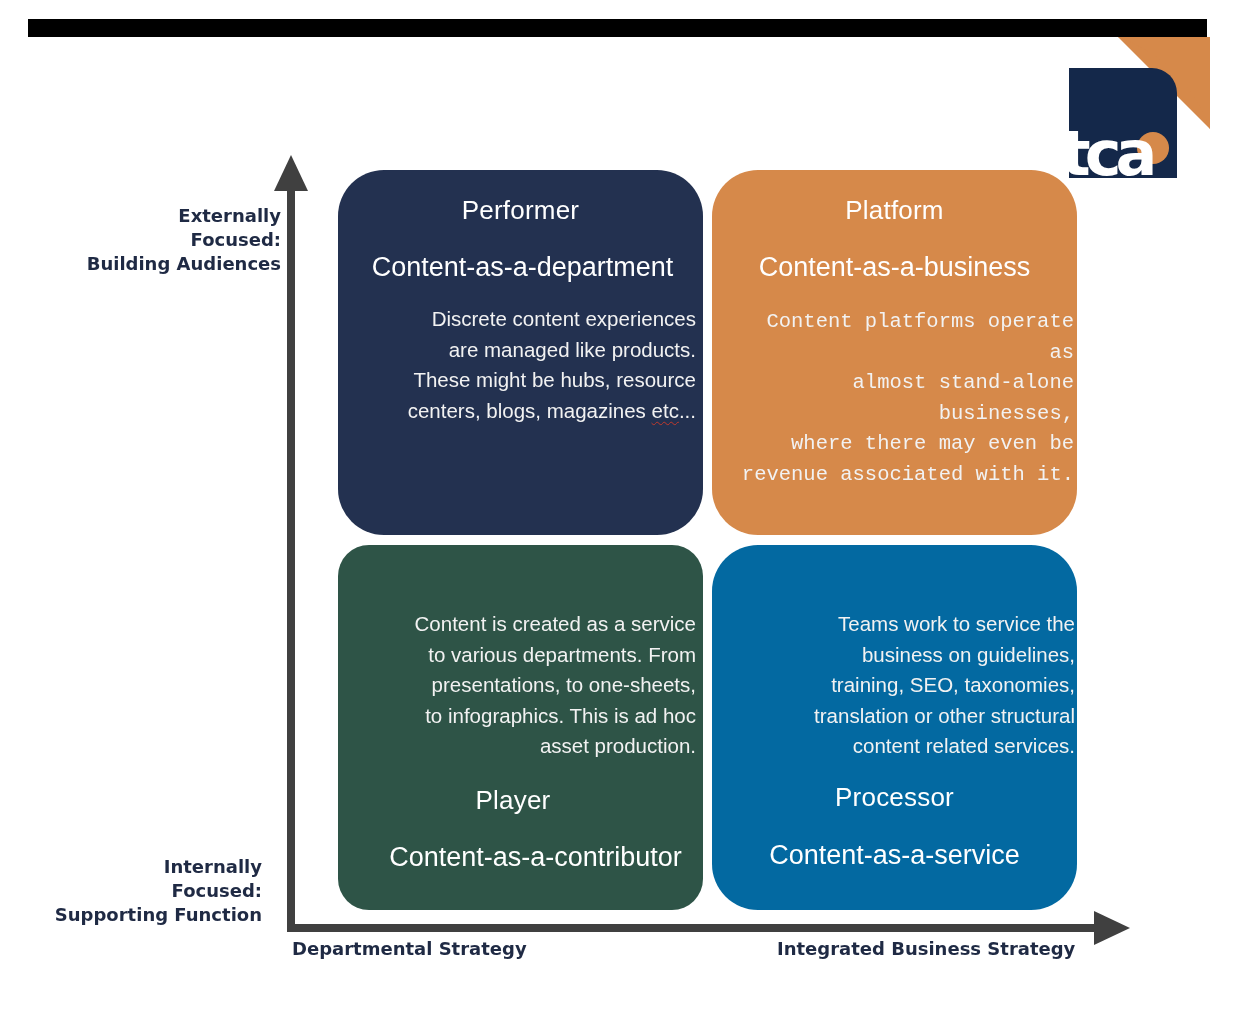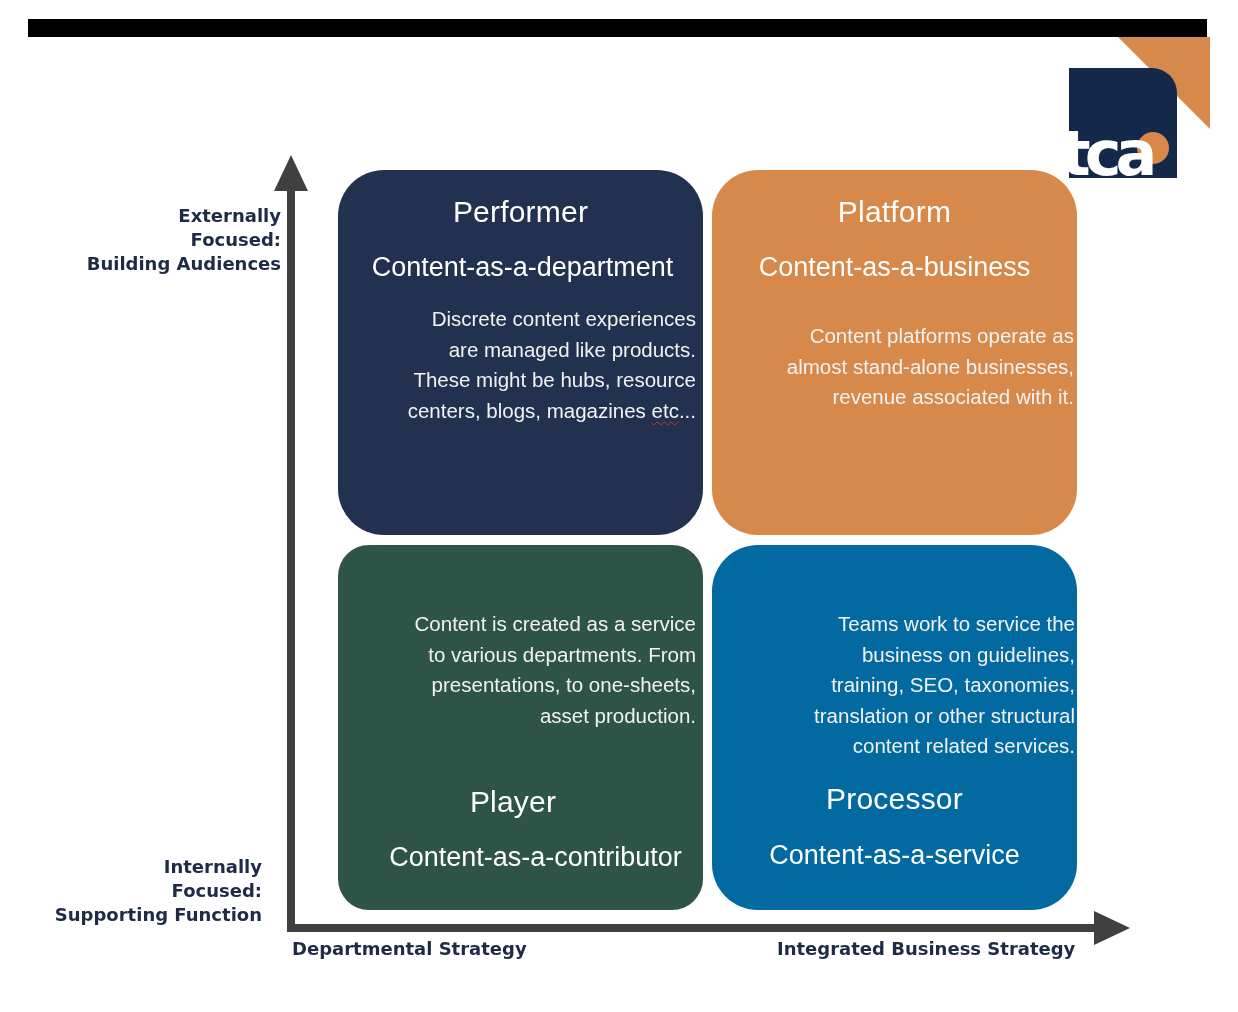--- a/index.html
+++ b/index.html
@@ -8,29 +8,29 @@
   .topbar { position:absolute; left:28px; top:19px; width:1179px; height:18px; background:#000; }
   .logo { position:absolute; left:0; top:0; width:1238px; height:200px; pointer-events:none; }
   .logo svg { position:absolute; left:0; top:0; }
   .axes { position:absolute; left:0; top:0; }
   .quad { position:absolute; width:365px; height:365px; border-radius:46px; color:#fff;
           box-sizing:border-box; font-family:"Liberation Sans", sans-serif; }
   .q-performer { left:338px; top:170px; background:#233150; }
   .q-platform  { left:712px; top:170px; background:#d6894a; }
   .q-player    { left:338px; top:545px; background:#2e5447; }
   .q-processor { left:712px; top:545px; background:#484848; }
-  .q-title { position:absolute; left:0; right:0; text-align:center; font-size:30px; letter-spacing:0.2px; }
+  .q-title { position:absolute; left:0; right:0; text-align:center; font-size:26px; letter-spacing:0.2px; }
   .q-sub   { position:absolute; left:0; right:0; text-align:center; font-size:27px; }
   .q-desc  { position:absolute; font-size:20.5px; line-height:30.5px; color:#f2f2f2;text-align:right; }
   .q-performer .q-title { top:25px; }
   .q-performer .q-sub   { top:82px; left:4px; }
   .q-performer .q-desc  { top:134px; left:23px; width:335px; }
   .q-platform .q-title { top:25px; }
   .q-platform .q-sub   { top:82px; left:0; }
-  .q-platform .q-desc  { top:151px; left:22px; width:340px; }
+  .q-platform .q-desc  { top:137px; left:22px; width:340px;font-family:Liberation Mono, monospace; }
   .q-player .q-desc    { top:64px; left:23px; width:335px; }
   .q-player .q-title   { top:240px; left:-15px; }
   .q-player .q-sub     { top:297px; left:30px; }
   .q-processor .q-desc { top:64px; left:33px; width:330px; }
   .q-processor .q-title{ top:237px; left:0; }
   .q-processor .q-sub  { top:295px; left:0; }
   .axis-label { position:absolute; color:#1f2a44; font-weight:bold; font-size:18px; line-height:24px;
                 font-family:"DejaVu Sans", sans-serif; }
   .y-top { right:957px; top:204px; text-align:right; }
   .y-bottom { right:976px; top:855px; text-align:right; }
@@ -91,29 +91,31 @@
     <div><span>centers, blogs, magazines </span><span class="etc">etc</span><span>...</span></div>
   </div>
 </div>
 
 <div class="quad q-platform" style="background: rgb(214, 137, 74);">
   <div class="q-title">Platform</div>
   <div class="q-sub">Content-as-a-business</div>
   <div class="q-desc">
     <div>Content platforms operate as</div>
     <div>almost stand-alone businesses,</div>
+    <div>where there may even be</div>
     <div>revenue associated with it.</div>
   </div>
 </div>
 
 <div class="quad q-player" style="background: rgb(46, 84, 71); border-radius: 31px;">
   <div class="q-desc">
     <div>Content is created as a service</div>
     <div>to various departments. From</div>
     <div>presentations, to one-sheets,</div>
+    <div>to infographics. This is ad hoc</div>
     <div>asset production.</div>
   </div>
   <div class="q-title">Player</div>
   <div class="q-sub">Content-as-a-contributor</div>
 </div>
 
 <div class="quad q-processor" style="background: #0369a1;">
   <div class="q-desc">
     <div>Teams work to service the</div>
     <div>business on guidelines,</div>

